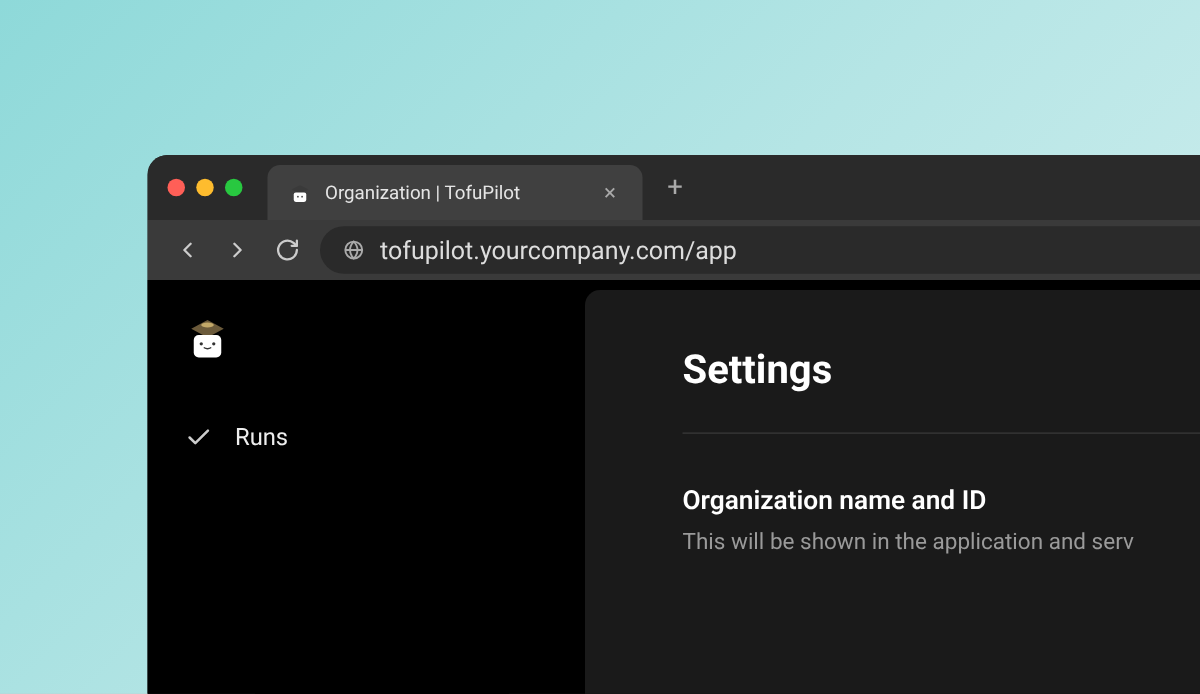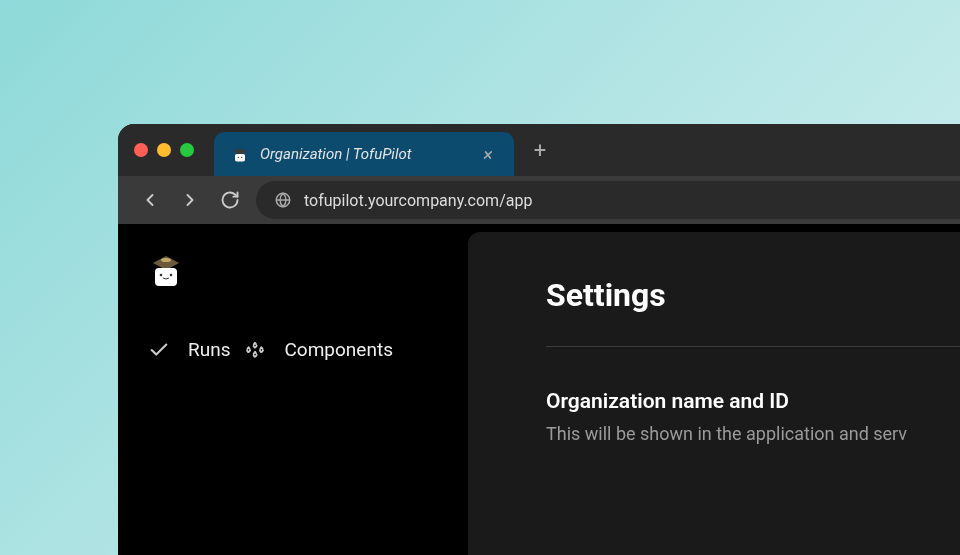--- a/index.html
+++ b/index.html
@@ -33,28 +33,27 @@
       gap: 9px;
       margin-right: 20px;
     }
     .dot { width: 14px; height: 14px; border-radius: 50%; }
     .dot.red { background: #ff5f57; }
     .dot.yellow { background: #febc2e; }
     .dot.green { background: #28c840; }
     .tab {
       display: flex;
       align-items: center;
-      background: #0c4a6e;
+      background: #404040;
       border-radius: 10px 10px 0 0;
       padding: 10px 16px;
       gap: 10px;
       height: 44px;
       margin-top: 8px;
       min-width: 300px;
-      font-style: italic;
     }
     .tab-favicon {
       width: 20px;
       height: 20px;
       display: flex;
       align-items: center;
       justify-content: center;
     }
     .tab-favicon svg { width: 20px; height: 20px; }
     .tab-title { color: #e5e5e5; font-size: 15px; flex: 1; }
@@ -96,41 +95,41 @@
       display: flex;
       align-items: center;
       background: #2a2a2a;
       border-radius: 22px;
       padding: 8px 18px;
       gap: 12px;
       height: 38px;
     }
     .globe-icon { color: #aaa; display: flex; }
     .globe-icon svg { width: 18px; height: 18px; }
-    .url-text { color: #ddd; font-size: 16px; }
+    .url-text { color: #ddd; font-size: 20px; }
     .app-content {
       display: flex;
       height: calc(100% - 100px);
       background: #000;
     }
     .sidebar {
       width: 350px;
       background: #000;
       padding: 28px 0 0 30px;
     }
     .app-logo {
       width: 36px;
       height: 36px;
       margin-bottom: 42px;
     }
     .app-logo svg { width: 100%; height: 100%; }
     .sidebar-nav {
       display: flex;
-      flex-direction: row;
-      gap: 14px;
+      flex-direction: column;
+      gap: 28px;
     }
     .sidebar-item {
       display: flex;
       align-items: center;
       gap: 18px;
       padding: 8px 0;
       cursor: pointer;
     }
     .sidebar-item .icon {
       width: 22px;
@@ -244,31 +243,20 @@
       </div>
       <nav class="sidebar-nav">
         <div class="sidebar-item">
           <span class="icon">
             <svg viewBox="0 0 24 24" fill="none" stroke="currentColor" stroke-width="2.2" stroke-linecap="round" stroke-linejoin="round">
               <polyline points="20 6 9 17 4 12"></polyline>
             </svg>
           </span>
           <span class="label">Runs</span>
         </div>
-        <div class="sidebar-item">
-          <span class="icon">
-            <svg viewBox="0 0 24 24" fill="none" stroke="currentColor" stroke-width="2" stroke-linecap="round">
-              <path d="M12 4 L14 7 L12 10 L10 7 Z" stroke-dasharray="2 2"></path>
-              <path d="M12 14 L14 17 L12 20 L10 17 Z" stroke-dasharray="2 2"></path>
-              <path d="M5 9 L7 12 L5 15 L3 12 Z" stroke-dasharray="2 2"></path>
-              <path d="M19 9 L21 12 L19 15 L17 12 Z" stroke-dasharray="2 2"></path>
-            </svg>
-          </span>
-          <span class="label">Components</span>
-        </div>
       </nav>
     </aside>
 
     <main class="main-content">
       <h1 class="page-title">Settings</h1>
       <hr class="divider">
       <h2 class="section-heading">Organization name and ID</h2>
       <p class="section-desc">This will be shown in the application and serv</p>
     </main>
   </div>

